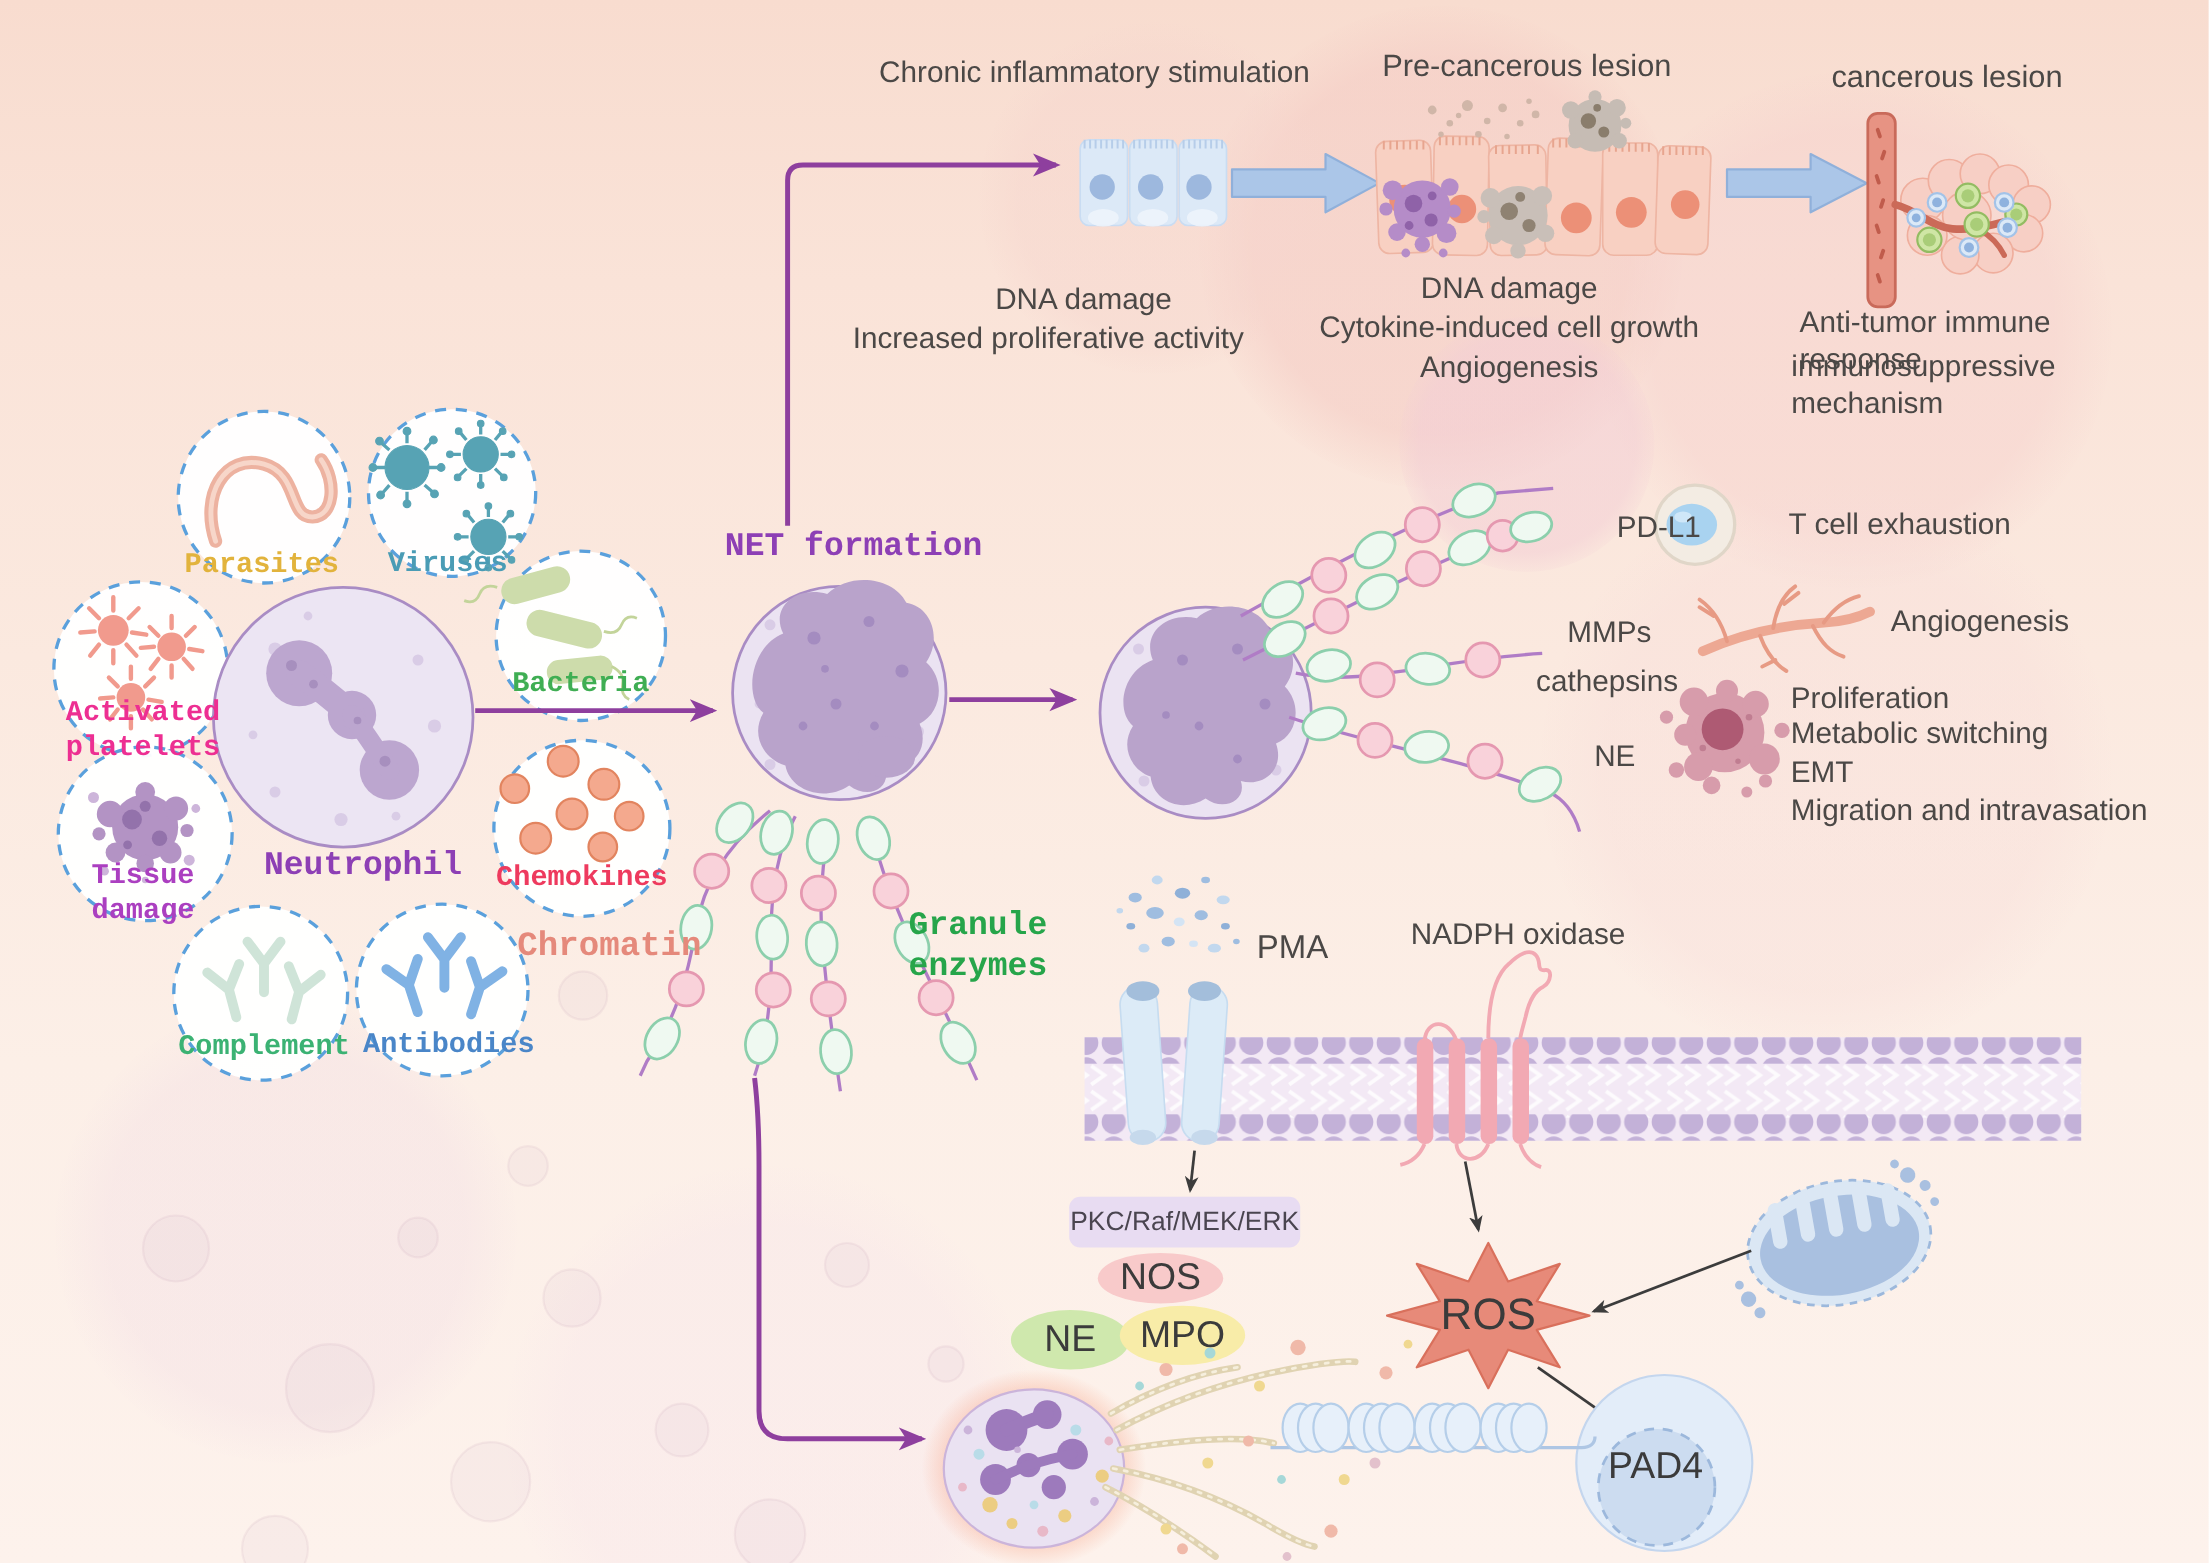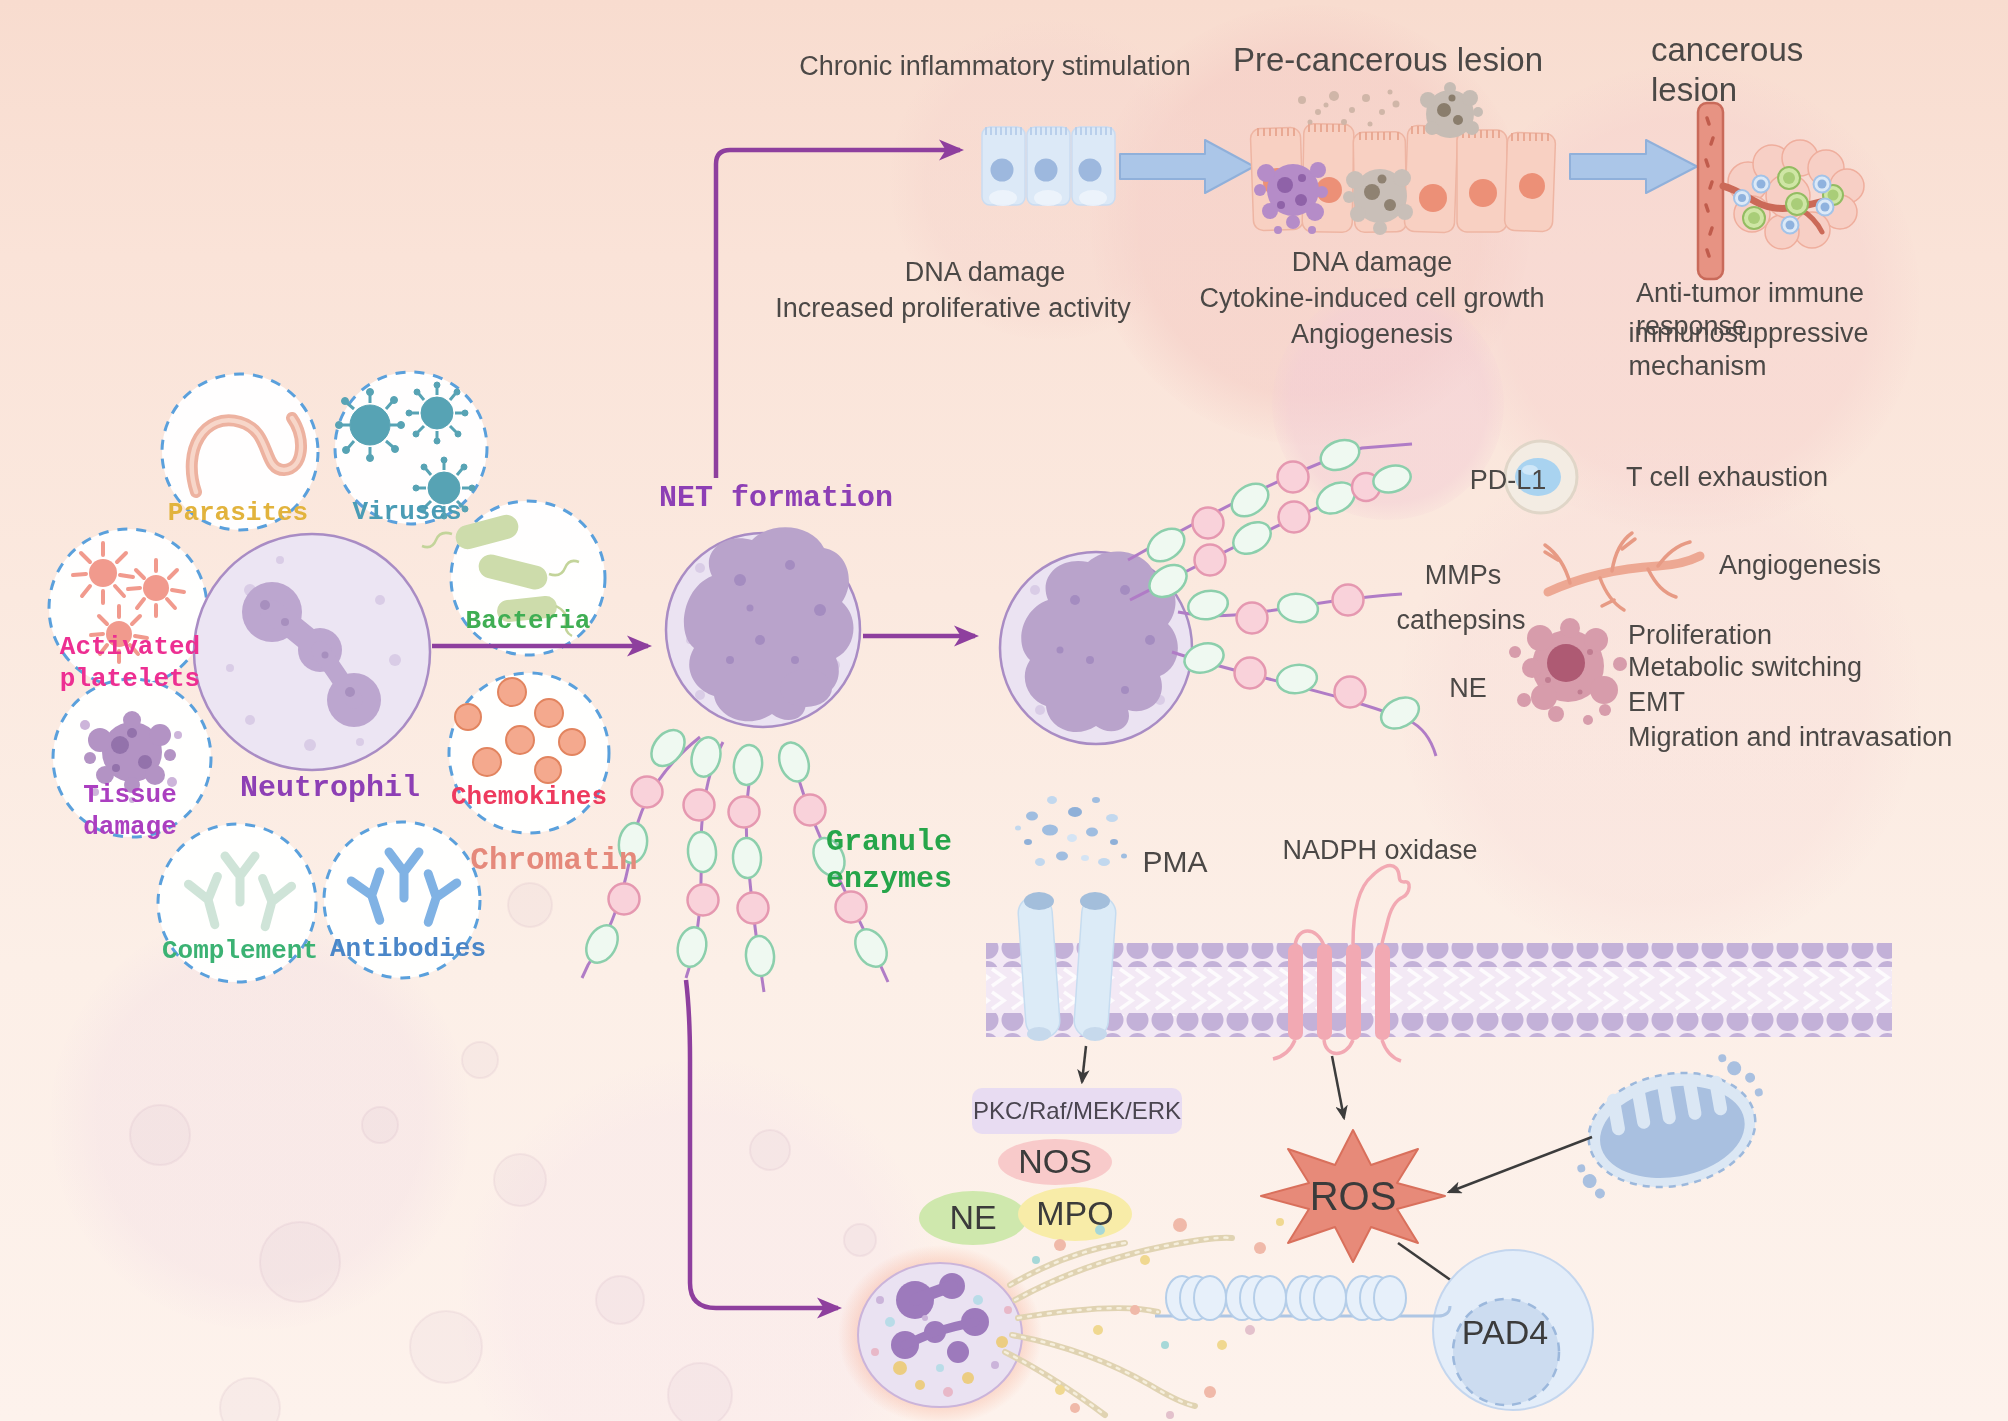--- a/index.html
+++ b/index.html
@@ -7,21 +7,21 @@
     position:relative;width:2008px;height:1421px;overflow:hidden;
     font-family:"Liberation Sans",sans-serif;
     background:linear-gradient(180deg,#f8dccf 0%,#fae3d8 18%,#fbe9df 42%,#fcefe7 68%,#fdf2ec 100%);
   }
   .blob{position:absolute;border-radius:50%;pointer-events:none;}
   #svgroot{position:absolute;left:0;top:0;}
   .lbl{position:absolute;transform:translate(-50%,-50%);color:#4b4846;
        white-space:pre-line;text-align:left;line-height:1.22;}
   .la{transform:translateY(-50%);text-align:left;}
   .b{font-weight:bold;font-family:Liberation Mono, monospace;}
-  .s24{font-size:24px}.s26{font-size:26px}.s27{font-size:27px}.s28{font-size:33px}
+  .s24{font-size:24px}.s26{font-size:26px}.s27{font-size:27px}.s28{font-size:28px}
   .s30{font-size:30px}.s31{font-size:31px}.s34{font-size:34px}.s40{font-size:40px}
   .c-gold{color:#e2b33c}.c-teal{color:#4a9cb5}.c-green{color:#3fae53}
   .c-magenta{color:#ed2f92}.c-violet{color:#ab3fc0}.c-green2{color:#3bb273}
   .c-blue{color:#4a86c8}.c-red{color:#ee3a5e}.c-purple{color:#8d3fb5}
   .c-salmon{color:#e5897b}.c-grn{color:#26a54a}.c-dkr{color:#3b3b3b}
 </style>
 </head>
 <body>
 
 <div id="stage">

